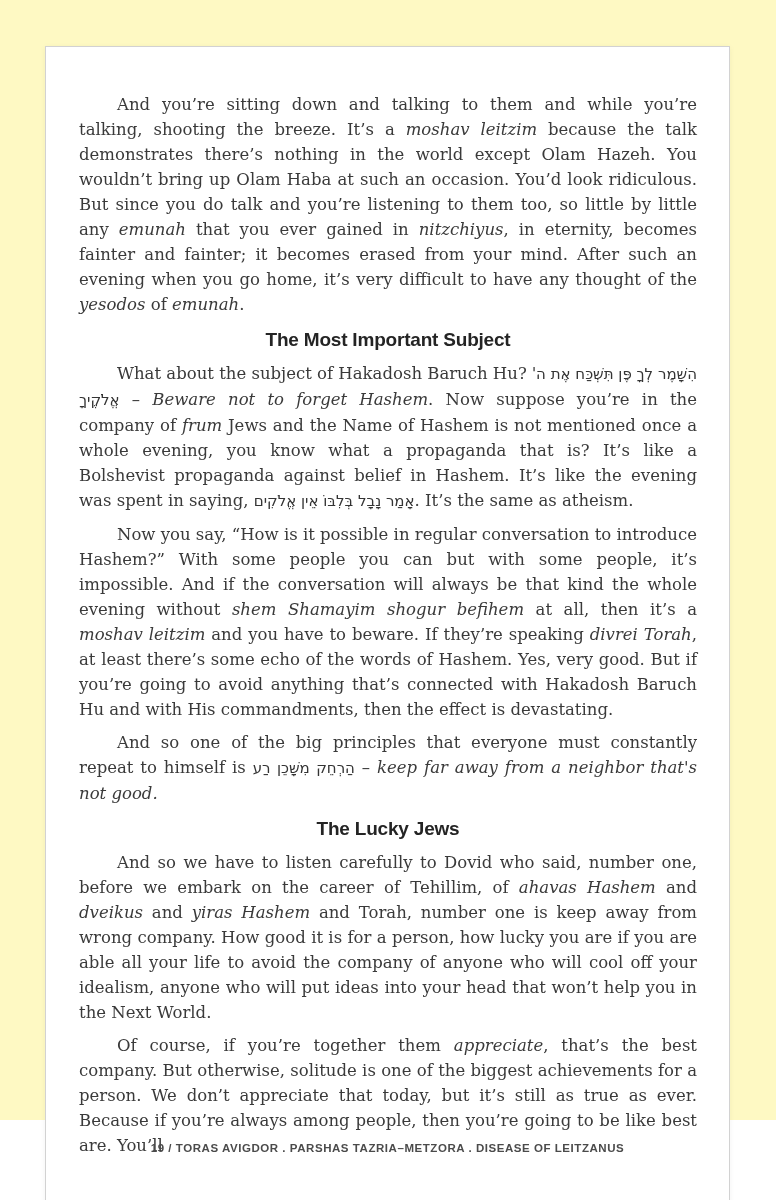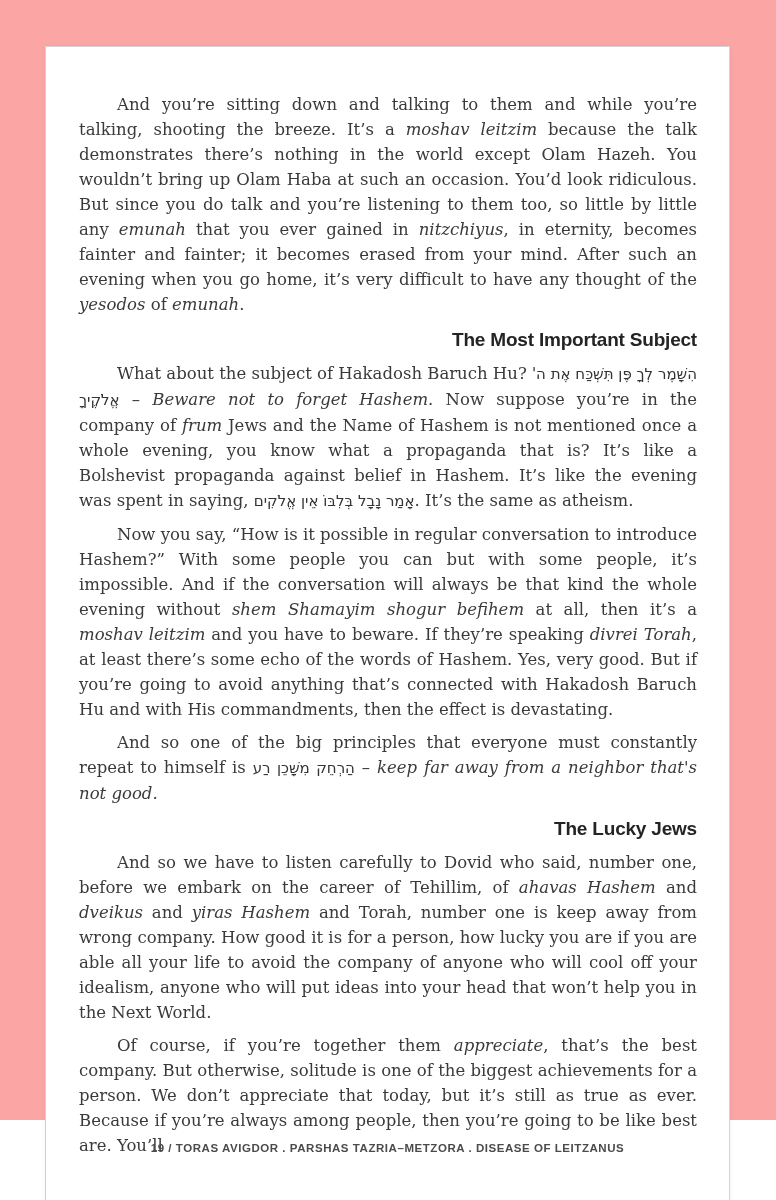--- a/index.html
+++ b/index.html
@@ -8,21 +8,21 @@
     background: #ffffff;
     width: 776px;
     height: 1200px;
     overflow: hidden;
     font-family: "DejaVu Serif", serif;
   }
   .viewport {
     position: relative;
     width: 776px;
     height: 1120px;
-    background: #fca5a5;
+    background: #fef9c3;
   }
   .page-card {
     position: absolute;
     left: 45px;
     top: 46px;
     width: 685px;
     height: 1260px;
     box-sizing: border-box;
     background: #ffffff;
     border: 1px solid #d2d2d2;
@@ -49,21 +49,21 @@
     color: #343434;
     unicode-bidi: embed;
   }
   .section-heading {
     font-family: "Liberation Sans", sans-serif;
     font-weight: bold;
     font-size: 19px;
     line-height: 22px;
     letter-spacing: -0.2px;
     color: #242424;
-    text-align: right;
+    text-align: center;
     margin: 12px 0 10px 0;
   }
   .page-footer {
     position: absolute;
     left: 0;
     right: 0;
     top: 1075px;
     text-align: center;
     font-family: "Liberation Sans", sans-serif;
     font-weight: bold;

